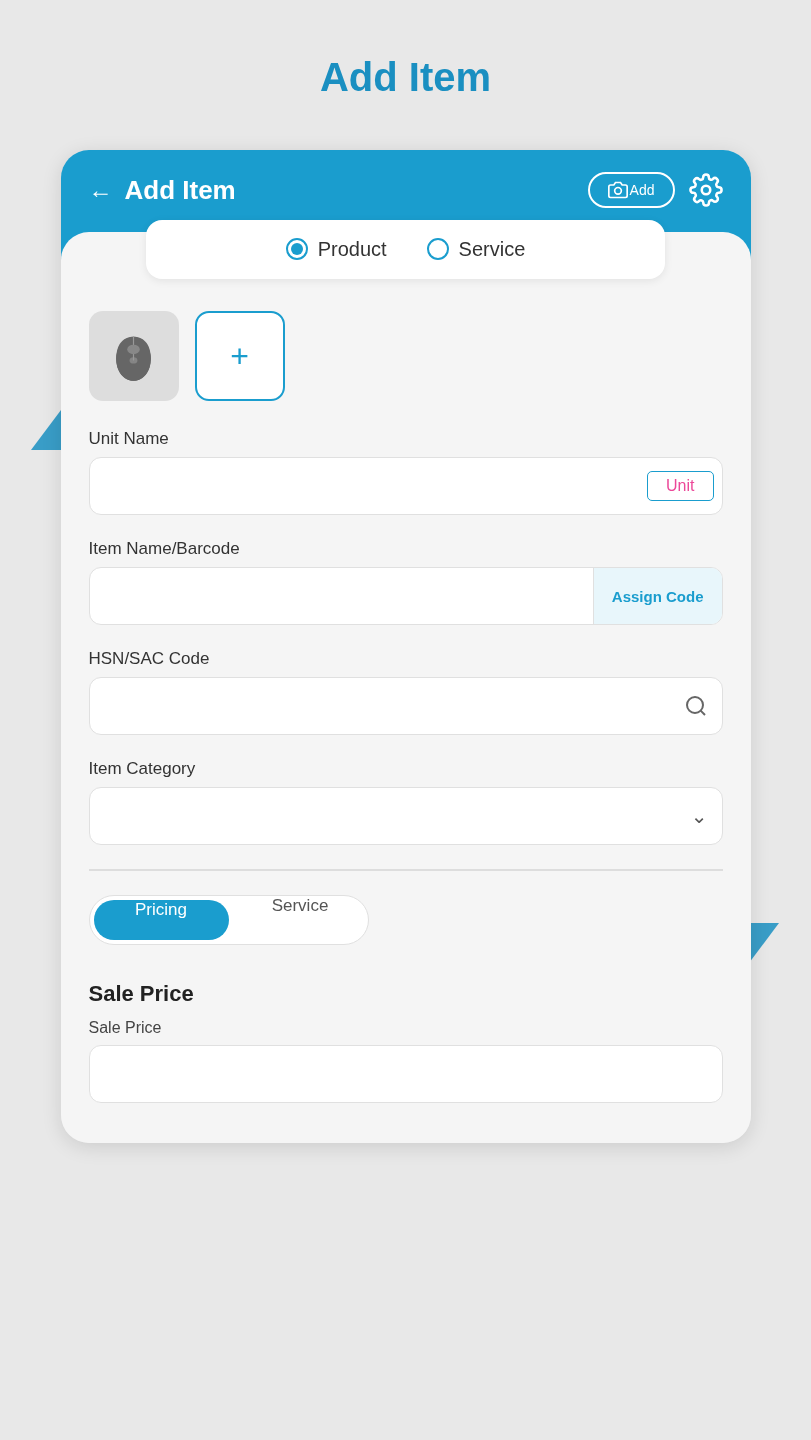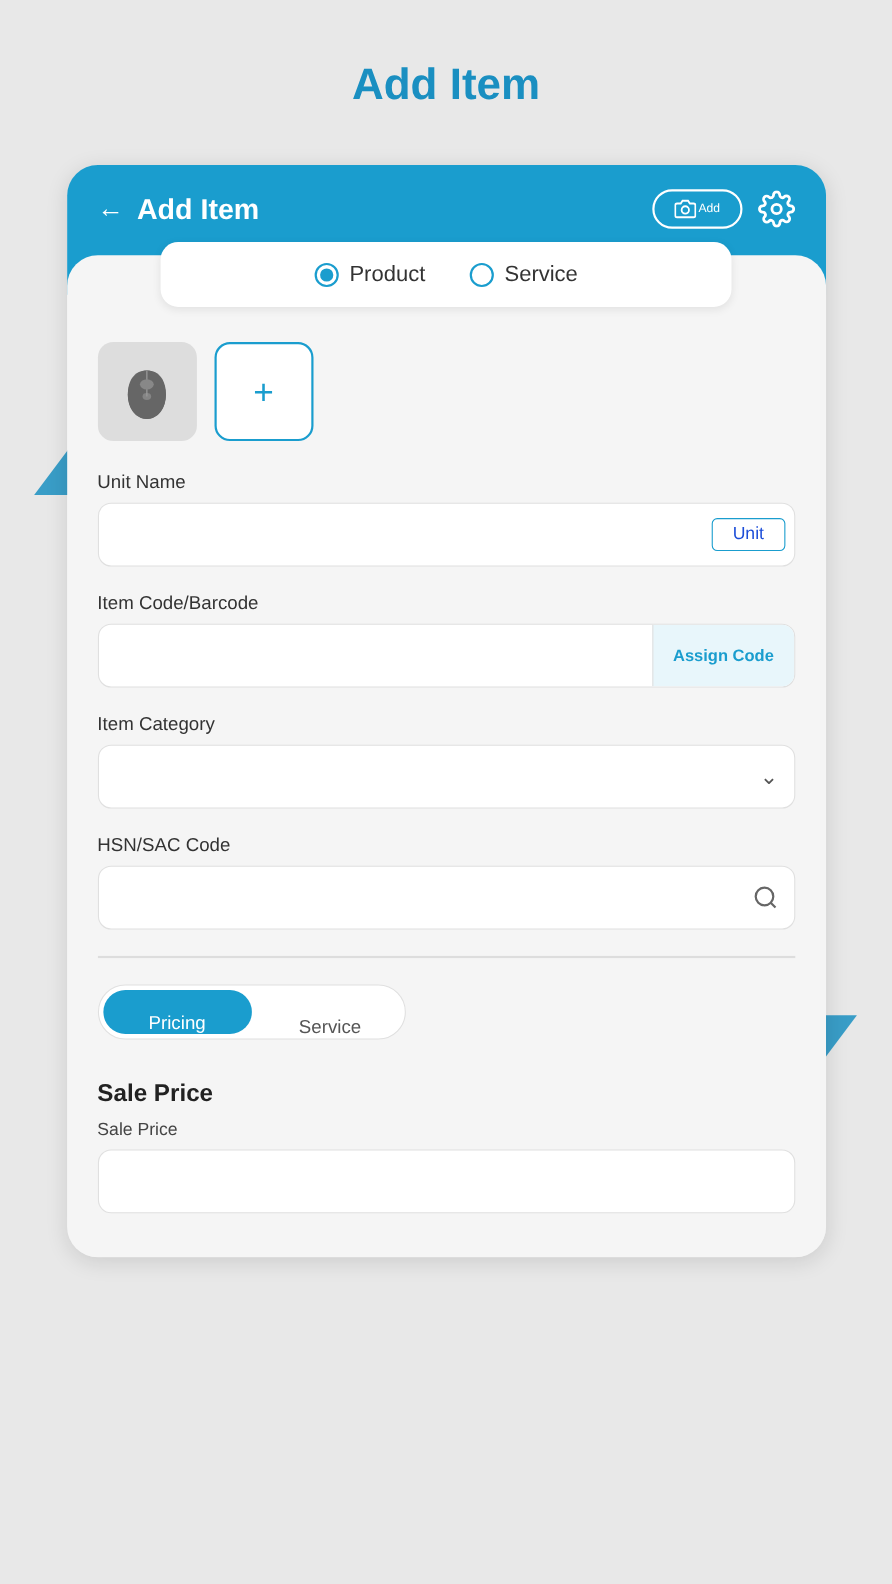--- a/index.html
+++ b/index.html
@@ -88,21 +88,21 @@
     .header-right {
       display: flex;
       align-items: center;
       gap: 14px;
     }
     .add-btn {
       background: transparent;
       border: 2px solid white;
       border-radius: 50px;
       color: white;
-      font-size: 11px;
+      font-size: 14px;
       font-weight: 500;
       padding: 6px 18px;
       display: flex;
       align-items: center;
       gap: 2px;
       cursor: pointer;
     }
     .camera-icon-svg {
       width: 20px;
       height: 20px;
@@ -131,21 +131,20 @@
       gap: 40px;
       padding: 18px 30px;
       margin: 0 auto;
       width: 82%;
       position: relative;
       top: -12px;
       box-shadow: 0 2px 8px rgba(0,0,0,0.08);
     }
     .radio-option {
       display: flex;
-      align-items: center;
       gap: 10px;
       cursor: pointer;
     }
     .radio-circle {
       width: 22px;
       height: 22px;
       border-radius: 50%;
       border: 2.5px solid #1a9dce;
       display: flex;
       align-items: center;
@@ -226,21 +225,21 @@
       outline: none;
       font-size: 16px;
       padding: 0 14px;
       background: transparent;
       height: 100%;
     }
     .unit-btn {
       background: white;
       border: 1.5px solid #1a9dce;
       border-radius: 5px;
-      color: #1d4ed8;
+      color: #ec4899;
       font-size: 16px;
       font-weight: 500;
       padding: 5px 18px;
       margin-right: 8px;
       cursor: pointer;
     }
     .assign-code-btn {
       background: #e8f6fb;
       border: none;
       border-left: 1px solid #e0e0e0;
@@ -303,21 +302,21 @@
       background: white;
       border-radius: 50px;
       border: 1.5px solid #e0e0e0;
       overflow: hidden;
       width: 280px;
       height: 50px;
     }
     .bottom-tab {
       flex: 1;
       display: flex;
-      align-items: flex-end;
+      align-items: flex-start;
       justify-content: center;
       font-size: 17px;
       font-weight: 500;
       cursor: pointer;
     }
     .bottom-tab.active {
       background: #1a9dce;
       color: white;
       border-radius: 50px;
       margin: 4px;
@@ -414,46 +413,46 @@
 
       <div class="field-group">
         <div class="field-label">Unit Name</div>
         <div class="input-wrapper">
           <input class="text-input" type="text" placeholder="" style="">
           <button class="unit-btn">Unit</button>
         </div>
       </div>
 
       <div class="field-group">
-        <div class="field-label">Item Code/Barcode</div>
+        <div class="field-label">Item Name/Barcode</div>
         <div class="input-wrapper">
           <input class="text-input" type="text" placeholder="" style="">
           <button class="assign-code-btn">Assign Code</button>
-        </div>
-      </div>
-
-      <div class="field-group">
-        <div class="field-label">Item Category</div>
-        <div class="dropdown-wrapper">
-          <div class="dropdown-spacer"></div>
-          <span class="chevron-down">⌄</span>
         </div>
       </div>
 
       <div class="field-group">
         <div class="field-label">HSN/SAC Code</div>
         <div class="search-wrapper">
           <input class="search-input" type="text" placeholder="" style="">
           <svg class="search-icon-svg" viewBox="0 0 24 24" fill="none" stroke="#666" stroke-width="2">
             <circle cx="11" cy="11" r="8"></circle>
             <line x1="21" y1="21" x2="16.65" y2="16.65"></line>
           </svg>
         </div>
       </div>
 
+      <div class="field-group">
+        <div class="field-label">Item Category</div>
+        <div class="dropdown-wrapper">
+          <div class="dropdown-spacer"></div>
+          <span class="chevron-down">⌄</span>
+        </div>
+      </div>
+
       <div class="divider"></div>
 
       <div class="bottom-tabs">
         <div class="bottom-tab active">
           <span>Pricing</span>
         </div>
         <div class="bottom-tab inactive">
           <span>Service</span>
         </div>
       </div>

